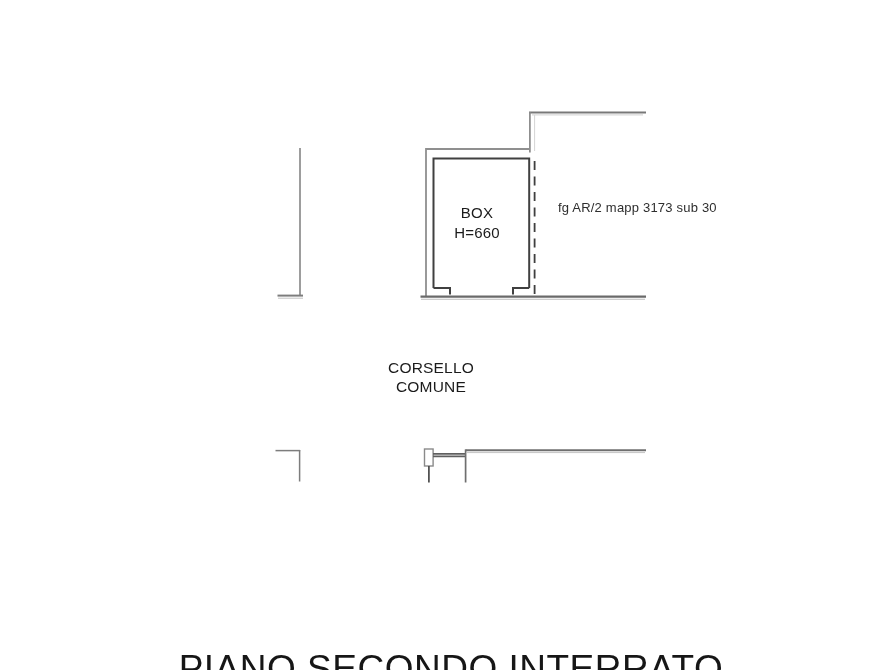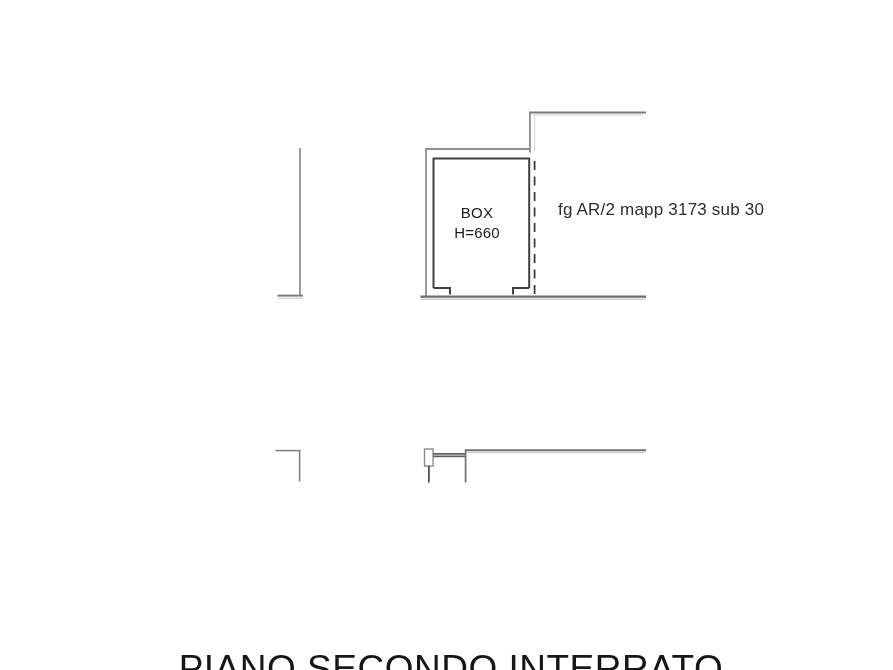--- a/index.html
+++ b/index.html
@@ -14,21 +14,21 @@
   }
   .plan-svg { position: absolute; left: 0; top: 0; }
   .label { position: absolute; color: #1b1b1b; white-space: nowrap; }
   .label.centered { transform: translateX(-50%); text-align: center; }
   .box-label {
     left: 477px; top: 203px;
     font-size: 15px; line-height: 20px; letter-spacing: 0.2px;
   }
   .cadastral-label {
     left: 558px; top: 200px;
-    font-size: 17px; color: #2e2e2e; letter-spacing: 0.2px;
+    font-size: 13px; color: #2e2e2e; letter-spacing: 0.2px;
   }
   .corridor-label {
     left: 431px; top: 358px;
     font-size: 15.5px; line-height: 19px; letter-spacing: 0.2px;
   }
   .floor-title {
     left: 451px; top: 650px;
     font-size: 37px; line-height: 1; color: #161616; letter-spacing: 0.5px;
   }
 </style>
@@ -87,16 +87,20 @@
     </g>
   </svg>
 
   <div class="label centered box-label">
     <div>BOX</div>
     <div>H=660</div>
   </div>
 
   <div class="label cadastral-label">fg AR/2 mapp 3173 sub 30</div>
 
+  <div class="label centered corridor-label">
+    <div>CORSELLO</div>
+    <div>COMUNE</div>
+  </div>
 
   <div class="label centered floor-title">PIANO SECONDO INTERRATO</div>
 
 </div>
 
 </body></html>

